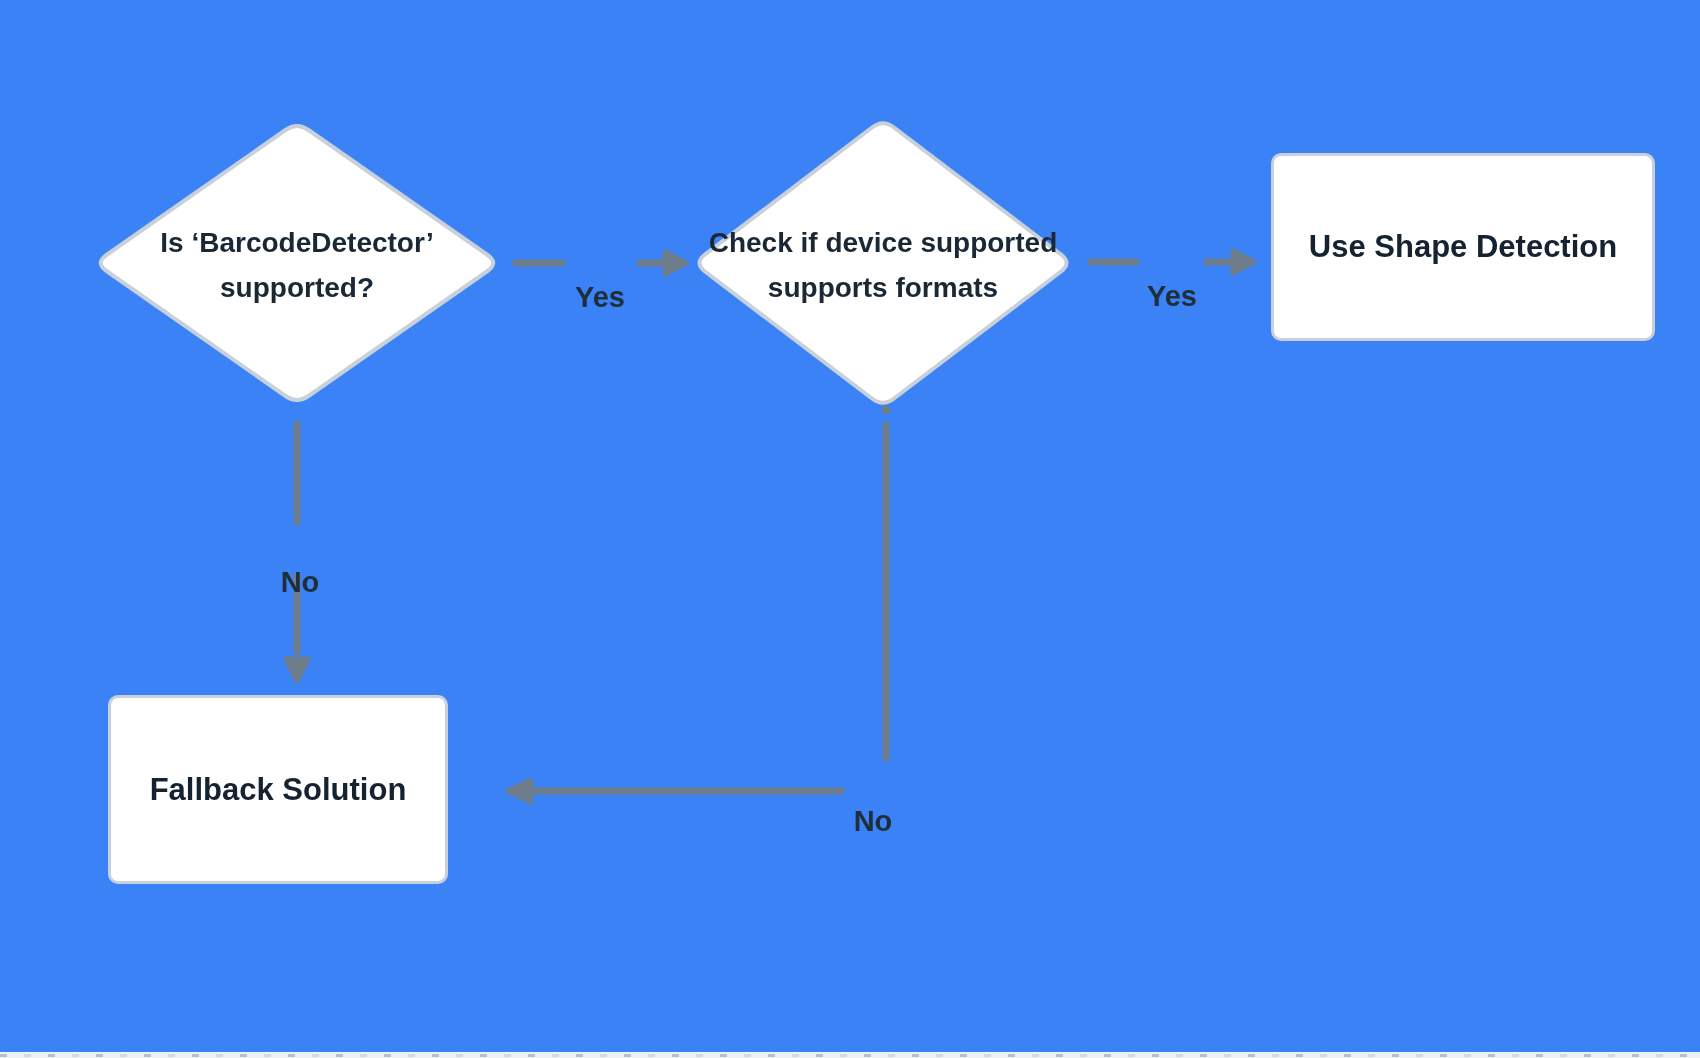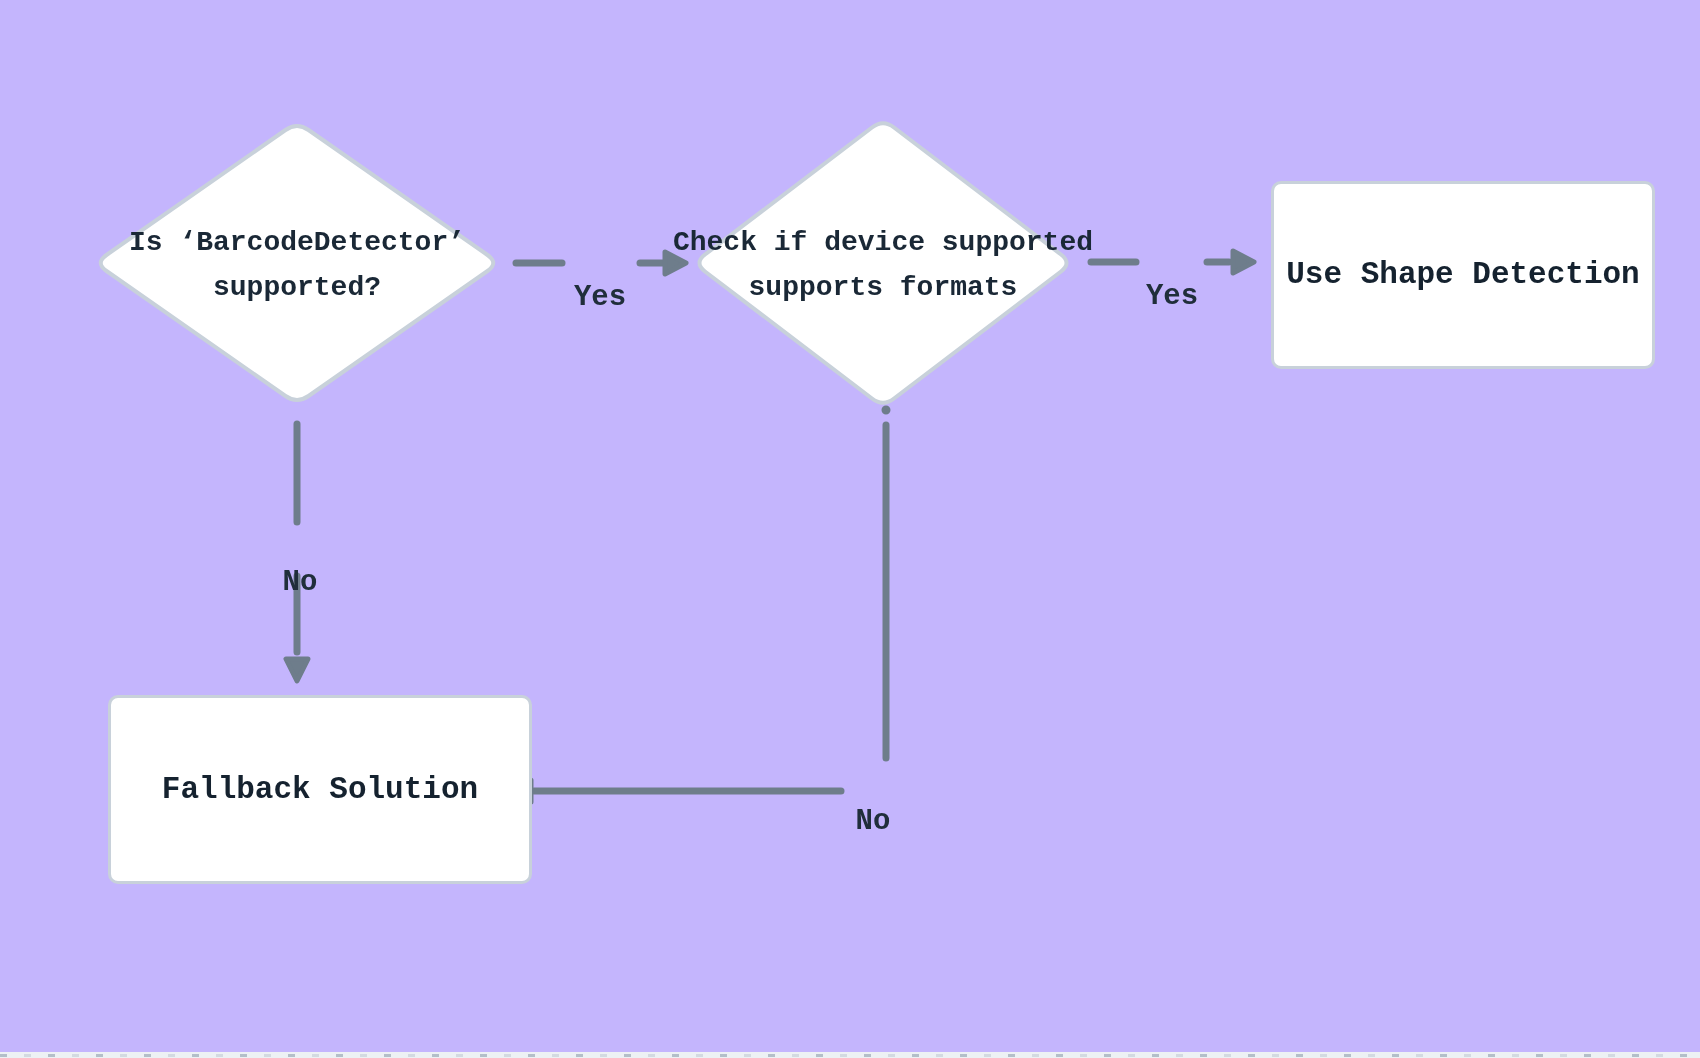--- a/index.html
+++ b/index.html
@@ -4,23 +4,23 @@
 <style>
   html, body {
     margin: 0;
     padding: 0;
     background: #ffffff;
   }
   .canvas {
     position: relative;
     width: 1700px;
     height: 1058px;
-    background: #c4b5fd;
+    background: #3b82f6;
     overflow: hidden;
-    font-family: Liberation Mono, monospace;
+    font-family: Liberation Sans, sans-serif;
   }
   svg.layer {
     position: absolute;
     left: 0;
     top: 0;
   }
   .node-label {
     position: absolute;
     transform: translate(-50%, -50%);
     text-align: center;
@@ -105,27 +105,27 @@
   <div class="node-label" style="left:297px; top:265px;">
     <div>Is ‘BarcodeDetector’</div>
     <div>supported?</div>
   </div>
 
   <div class="node-label" style="left:883px; top:265px;">
     <div>Check if device supported</div>
     <div>supports formats</div>
   </div>
 
-  <div class="rect-node" style="left:1271px; top:181px; width:384px; height:188px;">
+  <div class="rect-node" style="left:1271px; top:153px; width:384px; height:188px;">
     <div>
       <div>Use Shape Detection</div>
     </div>
   </div>
 
-  <div class="rect-node" style="left:108px; top:695px; width:424px; height:189px;">
+  <div class="rect-node" style="left:108px; top:695px; width:340px; height:189px;">
     <div>Fallback Solution</div>
   </div>
 
   <div class="edge-label" style="left:600px; top:264px;">Yes</div>
   <div class="edge-label" style="left:1172px; top:263px;">Yes</div>
   <div class="edge-label" style="left:300px; top:549px;">No</div>
   <div class="edge-label" style="left:873px; top:788px;">No</div>
 
   <div class="scroll-strip">
     <div class="dashes"></div>

